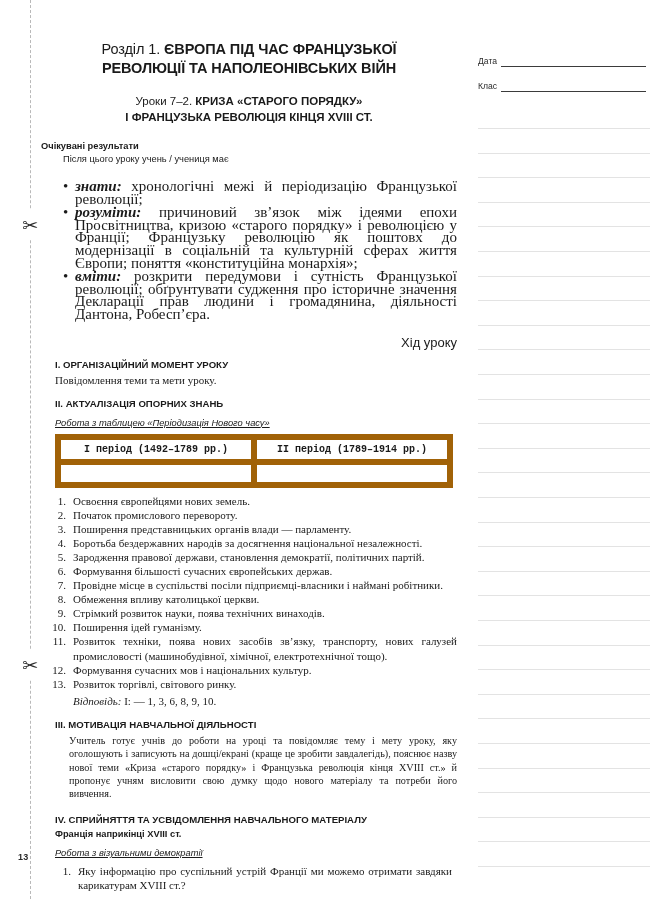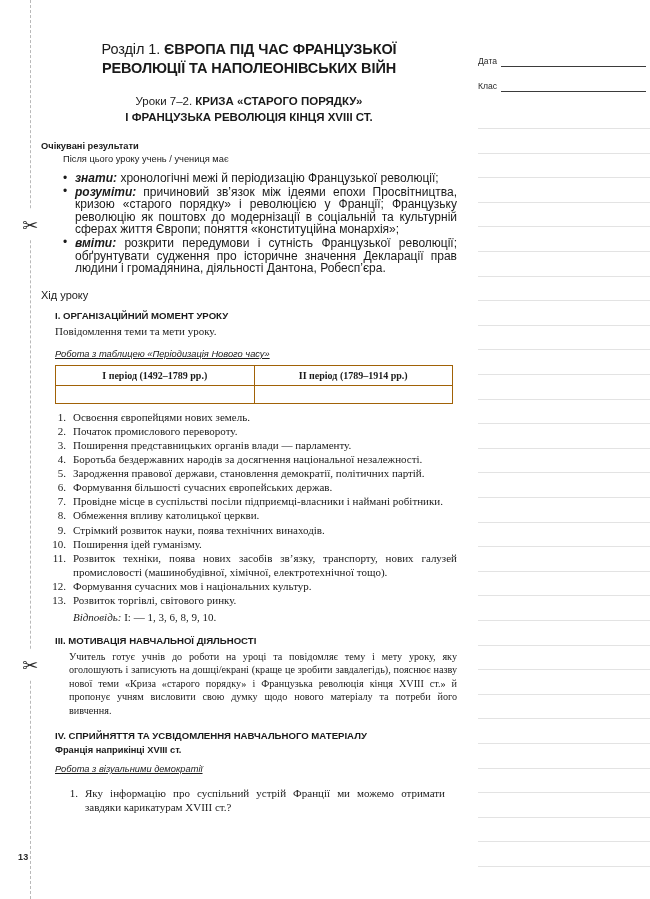--- a/index.html
+++ b/index.html
@@ -96,47 +96,47 @@
     margin: 0 0 3px 0;
   }
   #results-intro {
     font-family: "Liberation Sans", sans-serif;
     font-size: 9.3px;
     margin: 0 0 2px 0;
     padding-left: 22px;
   }
   ul.bullets {
     list-style: none;
-    margin: 8px 0 14px 0;
+    margin: 16px 0 14px 0;
     padding: 0 0 0 22px;
-    font-family: Liberation Sans, sans-serif;
-    font-size: 12px;
+    font-family: Liberation Serif, serif;
+    font-size: 15px;
     line-height: 12.6px;
   }
   ul.bullets > li {
     position: relative;
     padding-left: 12px;
     margin-bottom: 1px;
     text-align: justify;
   }
   ul.bullets > li::before {
     content: "•";
     position: absolute;
     left: 0;
     top: -0.5px;
   }
   ul.bullets em {
     font-style: italic;
     font-weight: bold;
   }
 
   #course-heading {
-    text-align: left;
-    font-family: "Liberation Sans", sans-serif;
-    font-size: 11px;
+    text-align: right;
+    font-family: "Liberation Sans", sans-serif;
+    font-size: 13px;
     margin: 14px 0 9px 0;
   }
 
   .section-head {
     font-family: "Liberation Sans", sans-serif;
     font-weight: bold;
     font-size: 9.6px;
     margin: 0 0 4px 0;
     padding-left: 14px;
   }
@@ -164,23 +164,23 @@
 
   
   table#period-table {
     border-collapse: collapse;
     width: 398px;
     margin: 0 0 6px 14px;
     table-layout: fixed;
   }
   #period-table th,
   #period-table td {
-    border: 1px solid #a16207;
+    border: 6px solid #a16207;
     text-align: center;
-    font-family: Liberation Serif, serif;
+    font-family: Liberation Mono, monospace;
     font-weight: bold;
     font-size: 10px;
     height: 19px;
     padding: 0;
     margin-left: 28px;
   }
   #period-table td { height: 17px; }
 
   
   ol.numlist {
@@ -218,21 +218,21 @@
     font-family: "Liberation Serif", serif;
     font-size: 10.2px;
     line-height: 13.4px;
     text-align: justify;
     margin: 0 0 13px 0;
     padding: 0 0 0 28px;
   }
 
   ol.qlist {
     list-style: none;
-    margin: 12px;
+    margin: 5px;
     padding: 0;
     counter-reset: q;
     font-family: "Liberation Serif", serif;
     font-size: 11px;
     line-height: 14.1px;
   }
   ol.qlist > li {
     position: relative;
     padding-left: 32px;
     counter-increment: q;
@@ -316,20 +316,21 @@
     <li><em>знати:</em><span> хронологічні межі й періодизацію Французької революції;</span></li>
     <li><em>розуміти:</em><span> причиновий зв’язок між ідеями епохи Просвітництва, кризою «старого порядку» і революцією у Франції; Французьку революцію як поштовх до модернізації в соціальній та культурній сферах життя Європи; поняття «конституційна монархія»;</span></li>
     <li><em>вміти:</em><span> розкрити передумови і сутність Французької революції; обґрунтувати судження про історичне значення Декларації прав людини і громадянина, діяльності Дантона, Робесп’єра.</span></li>
   </ul>
 
   <div id="course-heading">Хід уроку</div>
 
   <p class="section-head">I. ОРГАНІЗАЦІЙНИЙ МОМЕНТ УРОКУ</p>
   <p class="serif-line">Повідомлення теми та мети уроку.</p>
 
+  <p class="section-head">II. АКТУАЛІЗАЦІЯ ОПОРНИХ ЗНАНЬ</p>
   <p class="sub-italic">Робота з таблицею «Періодизація Нового часу»</p>
 
   <table id="period-table">
     <thead>
       <tr>
         <th>I період (1492–1789 рр.)</th>
         <th>II період (1789–1914 рр.)</th>
       </tr>
     </thead>
     <tbody>

